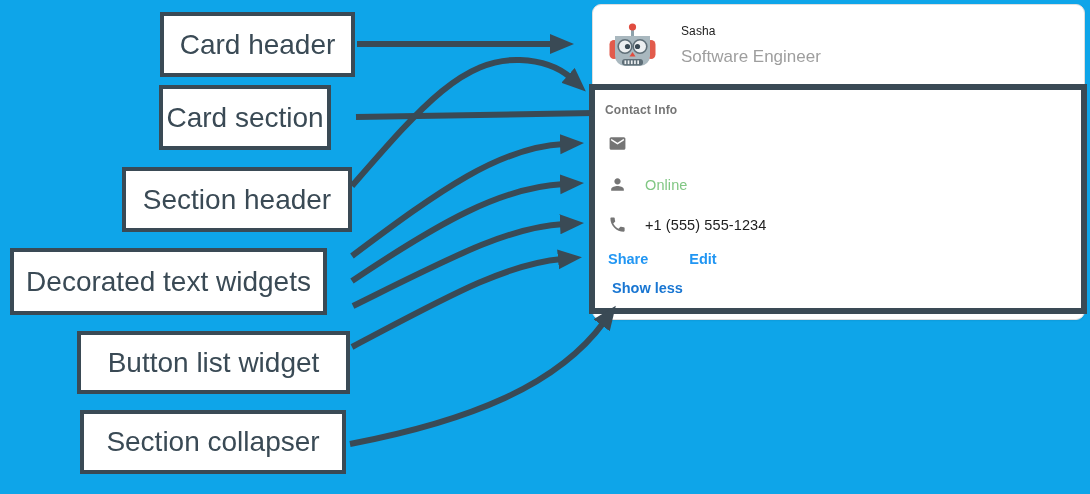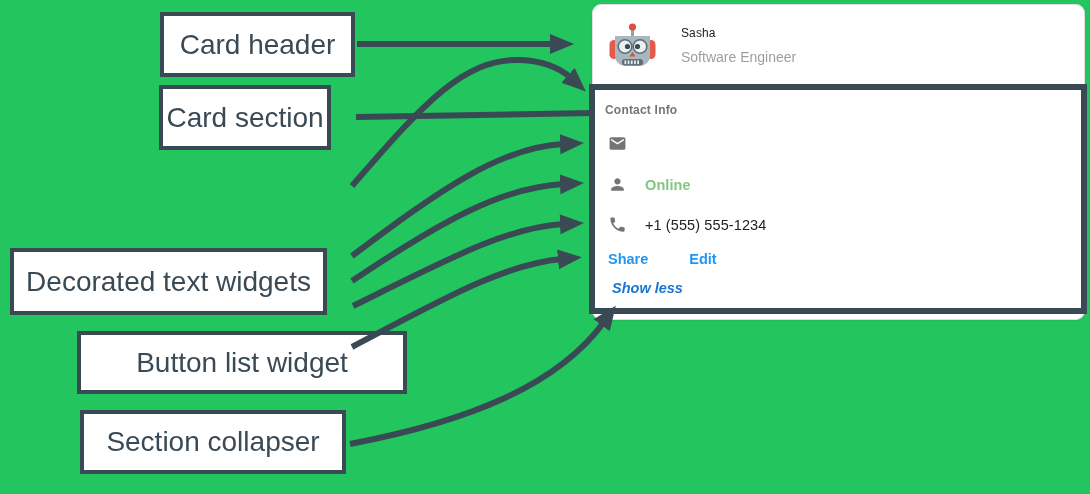--- a/index.html
+++ b/index.html
@@ -8,85 +8,86 @@
     --link_blue_bold:#1976D2;
     --online_green:#81C784;
     --muted_gray:#757575;
     --icon_gray:#757575;
     --card_border:#DEDEDE;
     --title_dark:#212121;
     --subtitle_gray:#9E9E9E;
   }
   *{margin:0;padding:0;box-sizing:border-box}
   body{background:#fff;font-family:"Liberation Sans",sans-serif;}
-  .stage{position:relative;width:1090px;height:494px;background:#22c55e;overflow:hidden;}
+  .stage{position:relative;width:1090px;height:494px;background:#0ea5e9;overflow:hidden;}
 
   
   .lbl{
     position:absolute;
     border:4px solid var(--annotation);
     background:#fff;
     color:var(--annotation);
     font-size:28px;
     display:flex;align-items:center;justify-content:center;
     white-space:nowrap;
     z-index:3;
   }
   #lbl-card-header   {left:160px; top:12px;  width:195px; height:65px;}
   #lbl-card-section  {left:159px; top:85px;  width:172px; height:65px;}
   #lbl-section-header{left:122px; top:167px; width:230px; height:65px;}
   #lbl-decorated     {left:10px;  top:248px; width:317px; height:67px;}
-  #lbl-button-list   {left:77px;  top:331px; width:330px; height:63px;}
+  #lbl-button-list   {left:77px;  top:331px; width:273px; height:63px;}
   #lbl-collapser     {left:80px;  top:410px; width:266px; height:64px;}
 
   
   .card{
     position:absolute; left:592px; top:4px; width:493px; height:316px;
     background:#fff; border:1px solid var(--card_border); border-radius:9px;
     box-shadow:0 1px 2px rgba(0,0,0,0.06);
     z-index:1;
   }
   .card-header{position:absolute; left:0; top:0; right:0; height:81px; display:flex; align-items:center; padding:0 0 0 13px;}
   .avatar{width:53px; height:53px; flex:0 0 53px; display:flex; align-items:center; justify-content:center;}
   .header-text{margin-left:22px; display:flex; flex-direction:column;}
   .card-title{font-size:12px; font-weight:normal; color:var(--title_dark); letter-spacing:.1px;}
-  .card-subtitle{font-size:14px; color:var(--subtitle_gray); margin-top:9px;}
+  .card-subtitle{font-size:17px; color:var(--subtitle_gray); margin-top:9px;}
 
   
   .card-section{
     position:absolute; left:589px; top:84px; width:498px; height:230px;
     background:#fff; border:6px solid var(--annotation);
     z-index:2;
   }
   .section-header{position:absolute; left:10px; top:13px; font-size:12px; font-weight:bold; color:var(--muted_gray); letter-spacing:.2px;}
   .dt-row{position:absolute; left:13px; display:flex; align-items:center;}
   .dt-row .ric{width:19px; height:19px; flex:0 0 19px;}
   .dt-row .rtx{margin-left:18px; font-size:14.5px; color:var(--title_dark); letter-spacing:.1px;}
   #row-email {top:44px;}
   #row-online{top:85px;}
   #row-phone {top:125px;}
-  #row-online .rtx{color:var(--online_green);font-weight:bold;}
+  #row-online .rtx{color:var(--online_green);}
   .btn-row{position:absolute; left:13px; top:161px; display:flex;}
   .tbtn{font-size:14.5px; font-weight:bold; color:var(--link_blue); background:none; border:none; cursor:pointer; font-family:"Liberation Sans",sans-serif; padding:0;}
   .tbtn + .tbtn{margin-left:41px;}
-  .collapser{position:absolute; left:17px; top:190px; font-size:14.5px; font-weight:bold; color:var(--link_blue_bold); background:none; border:none; cursor:pointer; font-family:"Liberation Sans",sans-serif; padding:0;font-style:italic;}
+  .collapser{position:absolute; left:17px; top:190px; font-size:14.5px; font-weight:bold; color:var(--link_blue_bold); background:none; border:none; cursor:pointer; font-family:"Liberation Sans",sans-serif; padding:0;}
 
   
   svg.overlay{position:absolute; left:0; top:0; width:1090px; height:494px; z-index:4; pointer-events:none;}
   svg.overlay path.arrow{fill:none; stroke:var(--annotation); stroke-width:6px;}
   .mk{fill:var(--annotation);}
   .ic{fill:var(--icon_gray);}
 </style>
 </head>
 <body>
 
 <div class="stage">
 
   <div class="lbl" id="lbl-card-header">Card header</div>
   <div class="lbl" id="lbl-card-section">Card section</div>
+  <div class="lbl" id="lbl-section-header">Section header</div>
   <div class="lbl" id="lbl-decorated">Decorated text widgets</div>
   <div class="lbl" id="lbl-button-list">Button list widget</div>
   <div class="lbl" id="lbl-collapser">Section collapser</div>
 
   <div class="card">
     <div class="card-header">
       <div class="avatar">
         <svg width="53" height="53" viewBox="0 0 53 53">
           <rect x="25" y="9" width="3" height="10" fill="#8FA3AC"></rect>
           <circle cx="26.5" cy="8" r="3.6" fill="#E04C3F"></circle>

